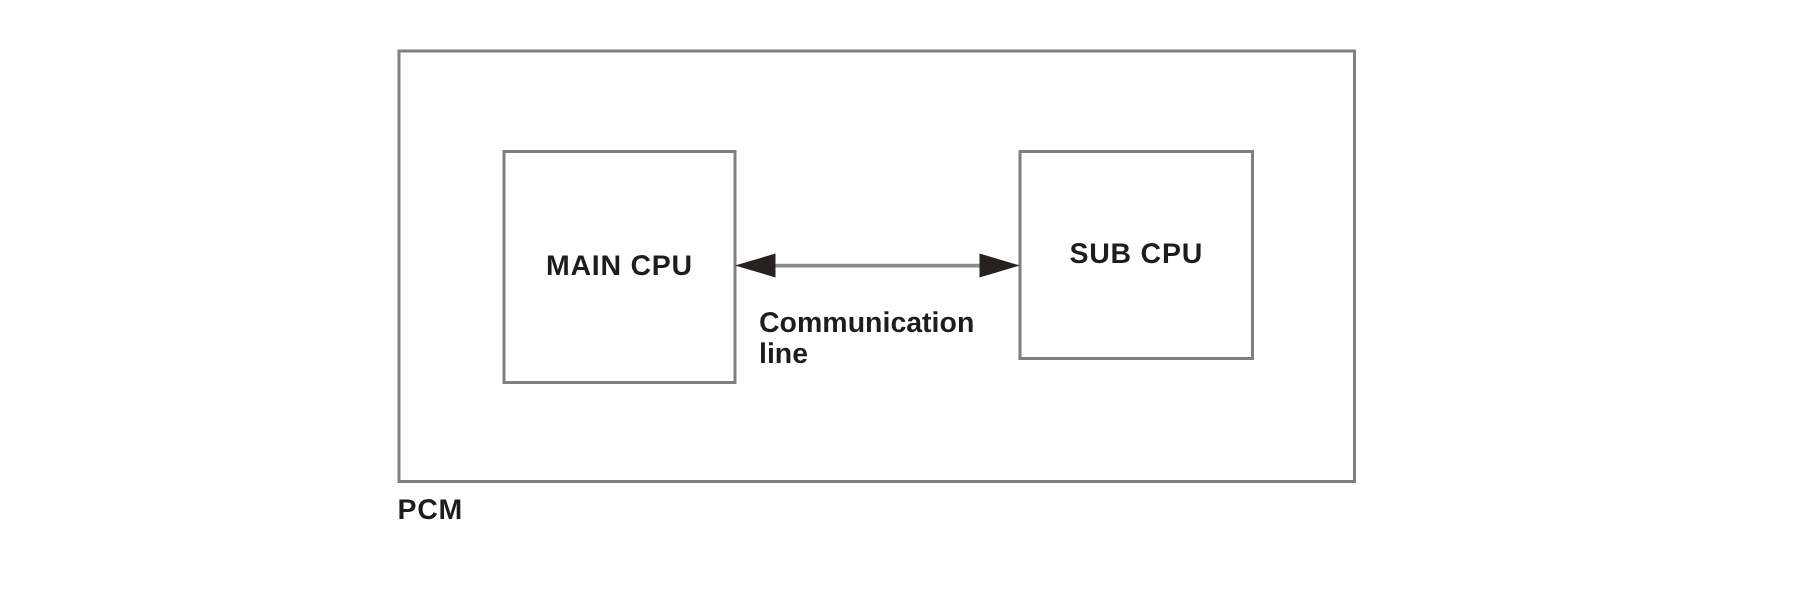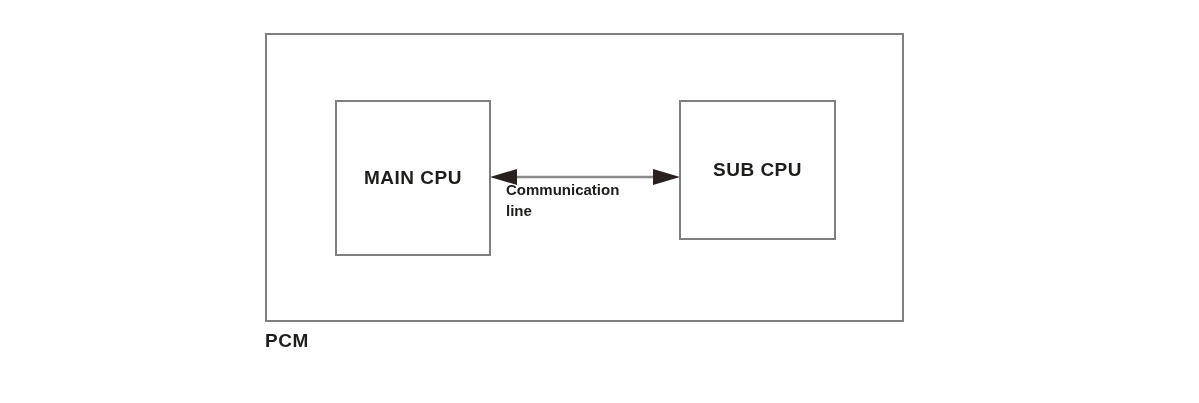--- a/index.html
+++ b/index.html
@@ -56,22 +56,22 @@
   .arrow-svg {
     position: absolute;
     left: 490px;
     top: 162px;
     width: 190px;
     height: 30px;
   }
   .comm-label {
     position: absolute;
     left: 506px;
-    top: 179px;
-    font-size: 15px;
+    top: 205px;
+    font-size: 19px;
     line-height: 21px;
     font-weight: bold;
     color: #1d1d1b;
     white-space: pre-line;
   }
   .pcm-label {
     position: absolute;
     left: 265px;
     top: 330px;
     width: 639px;

